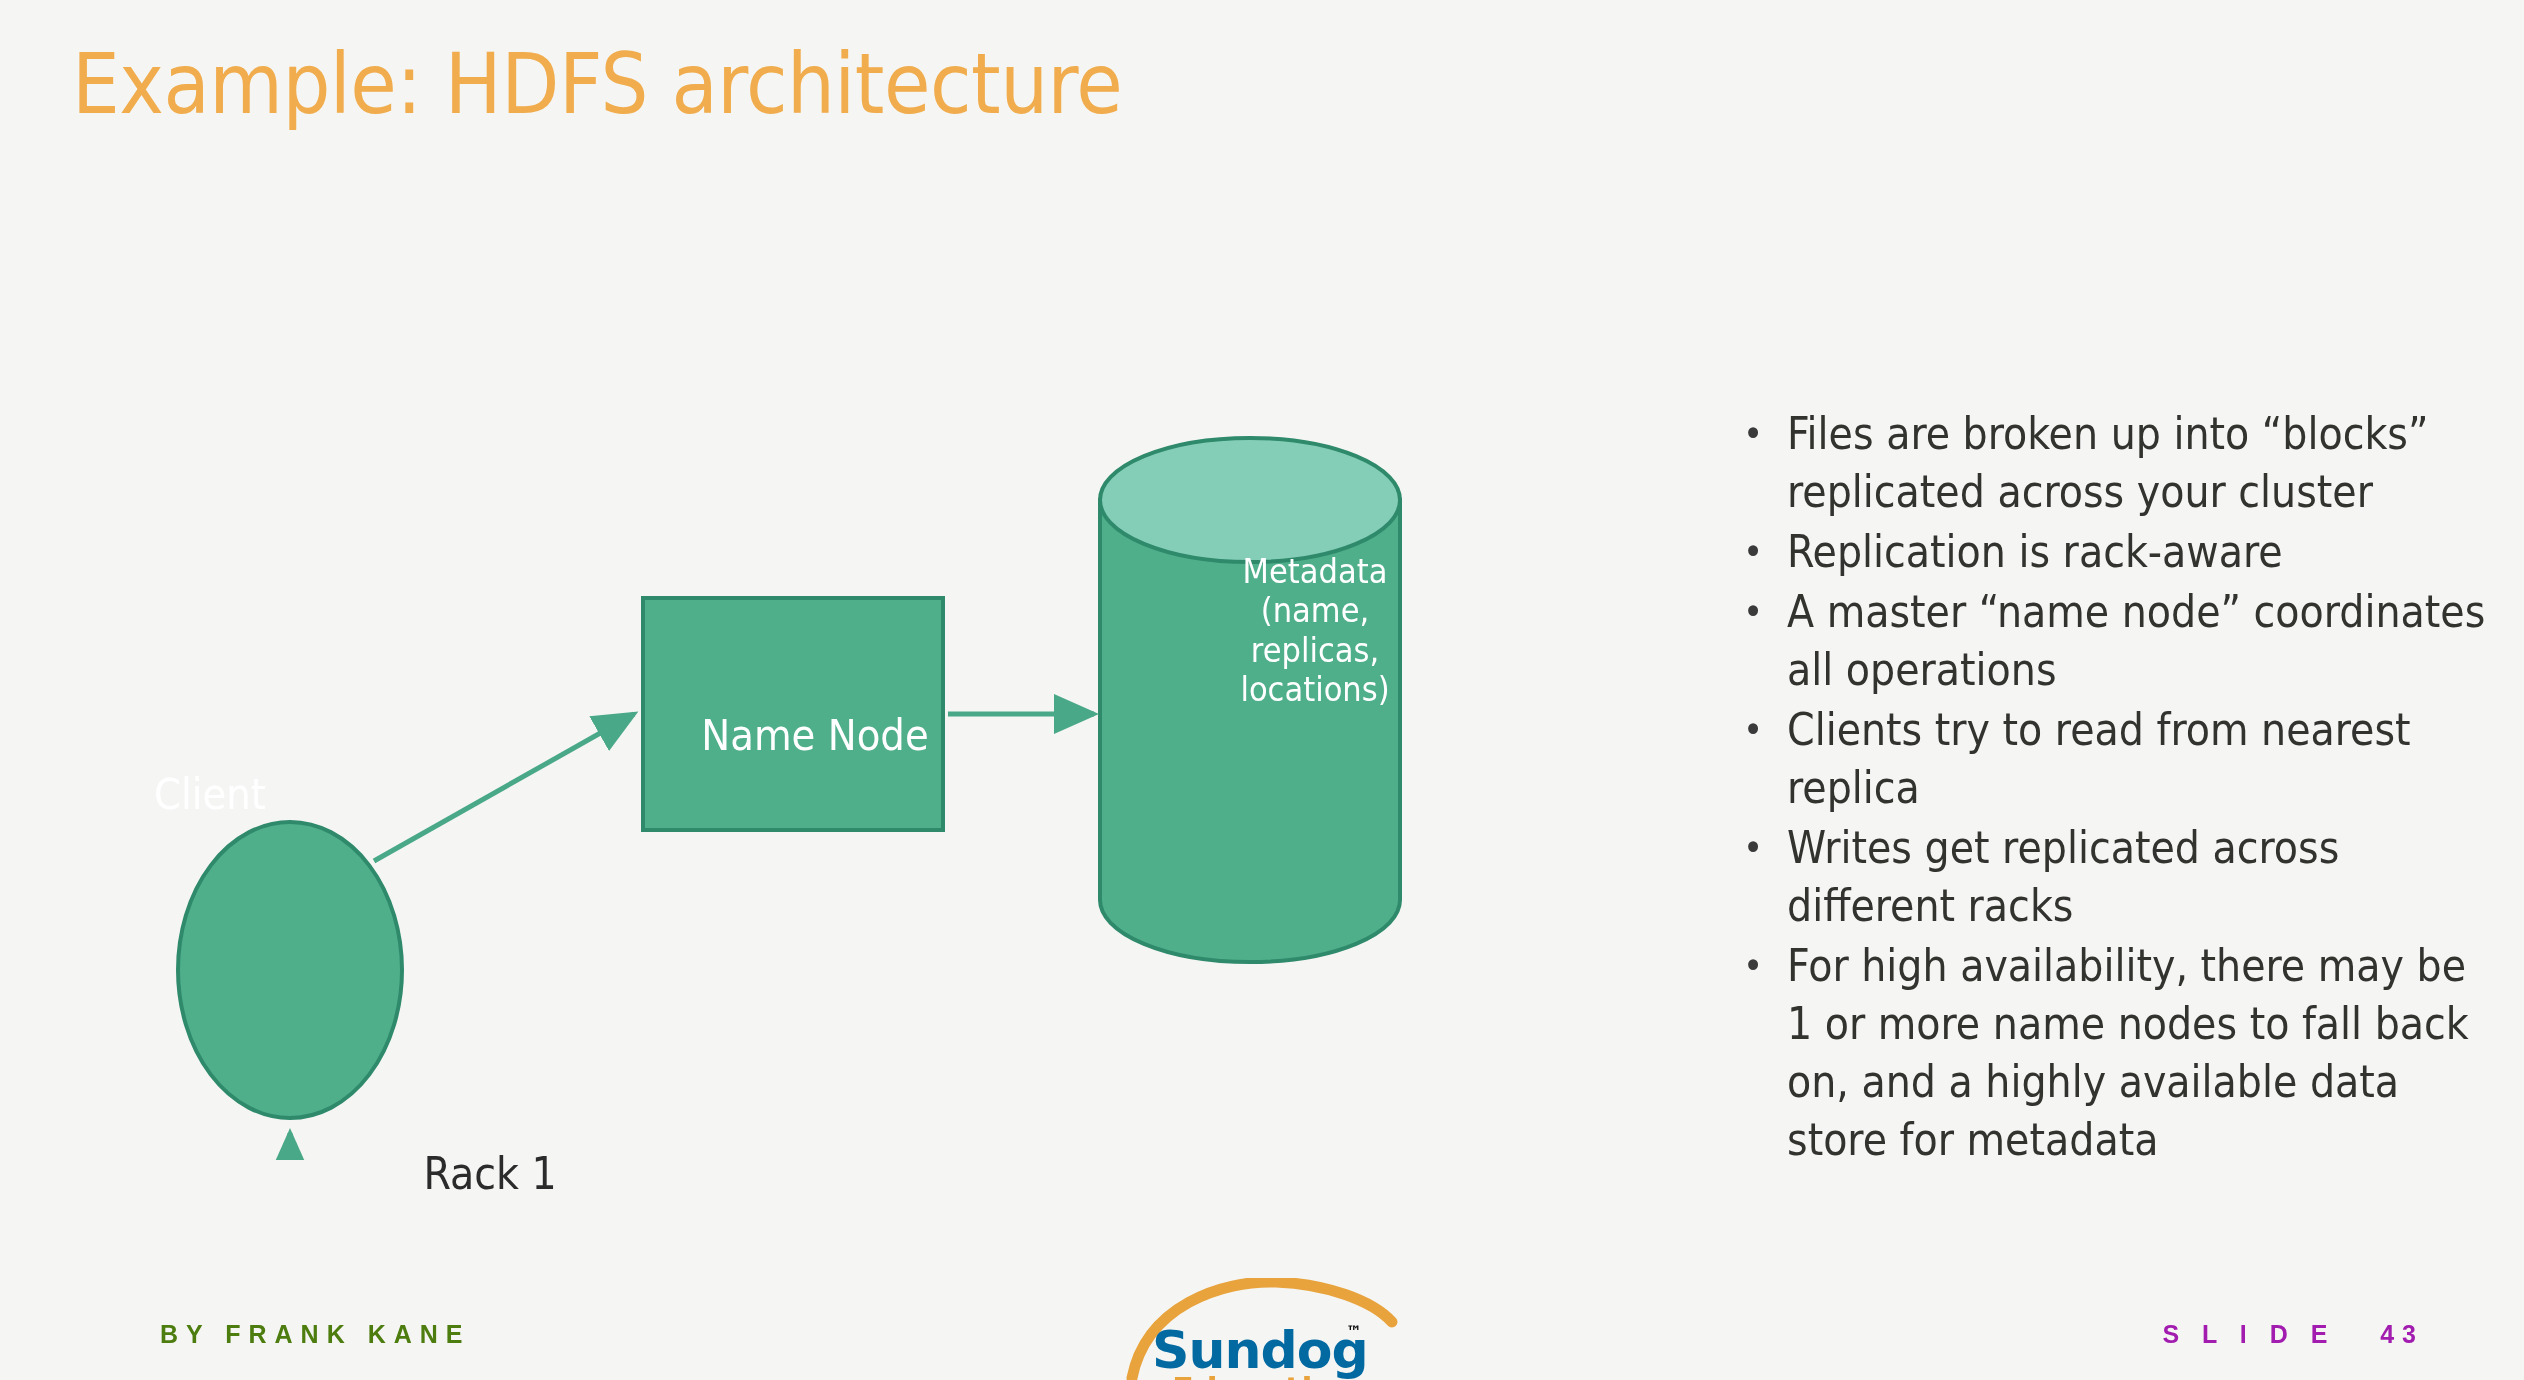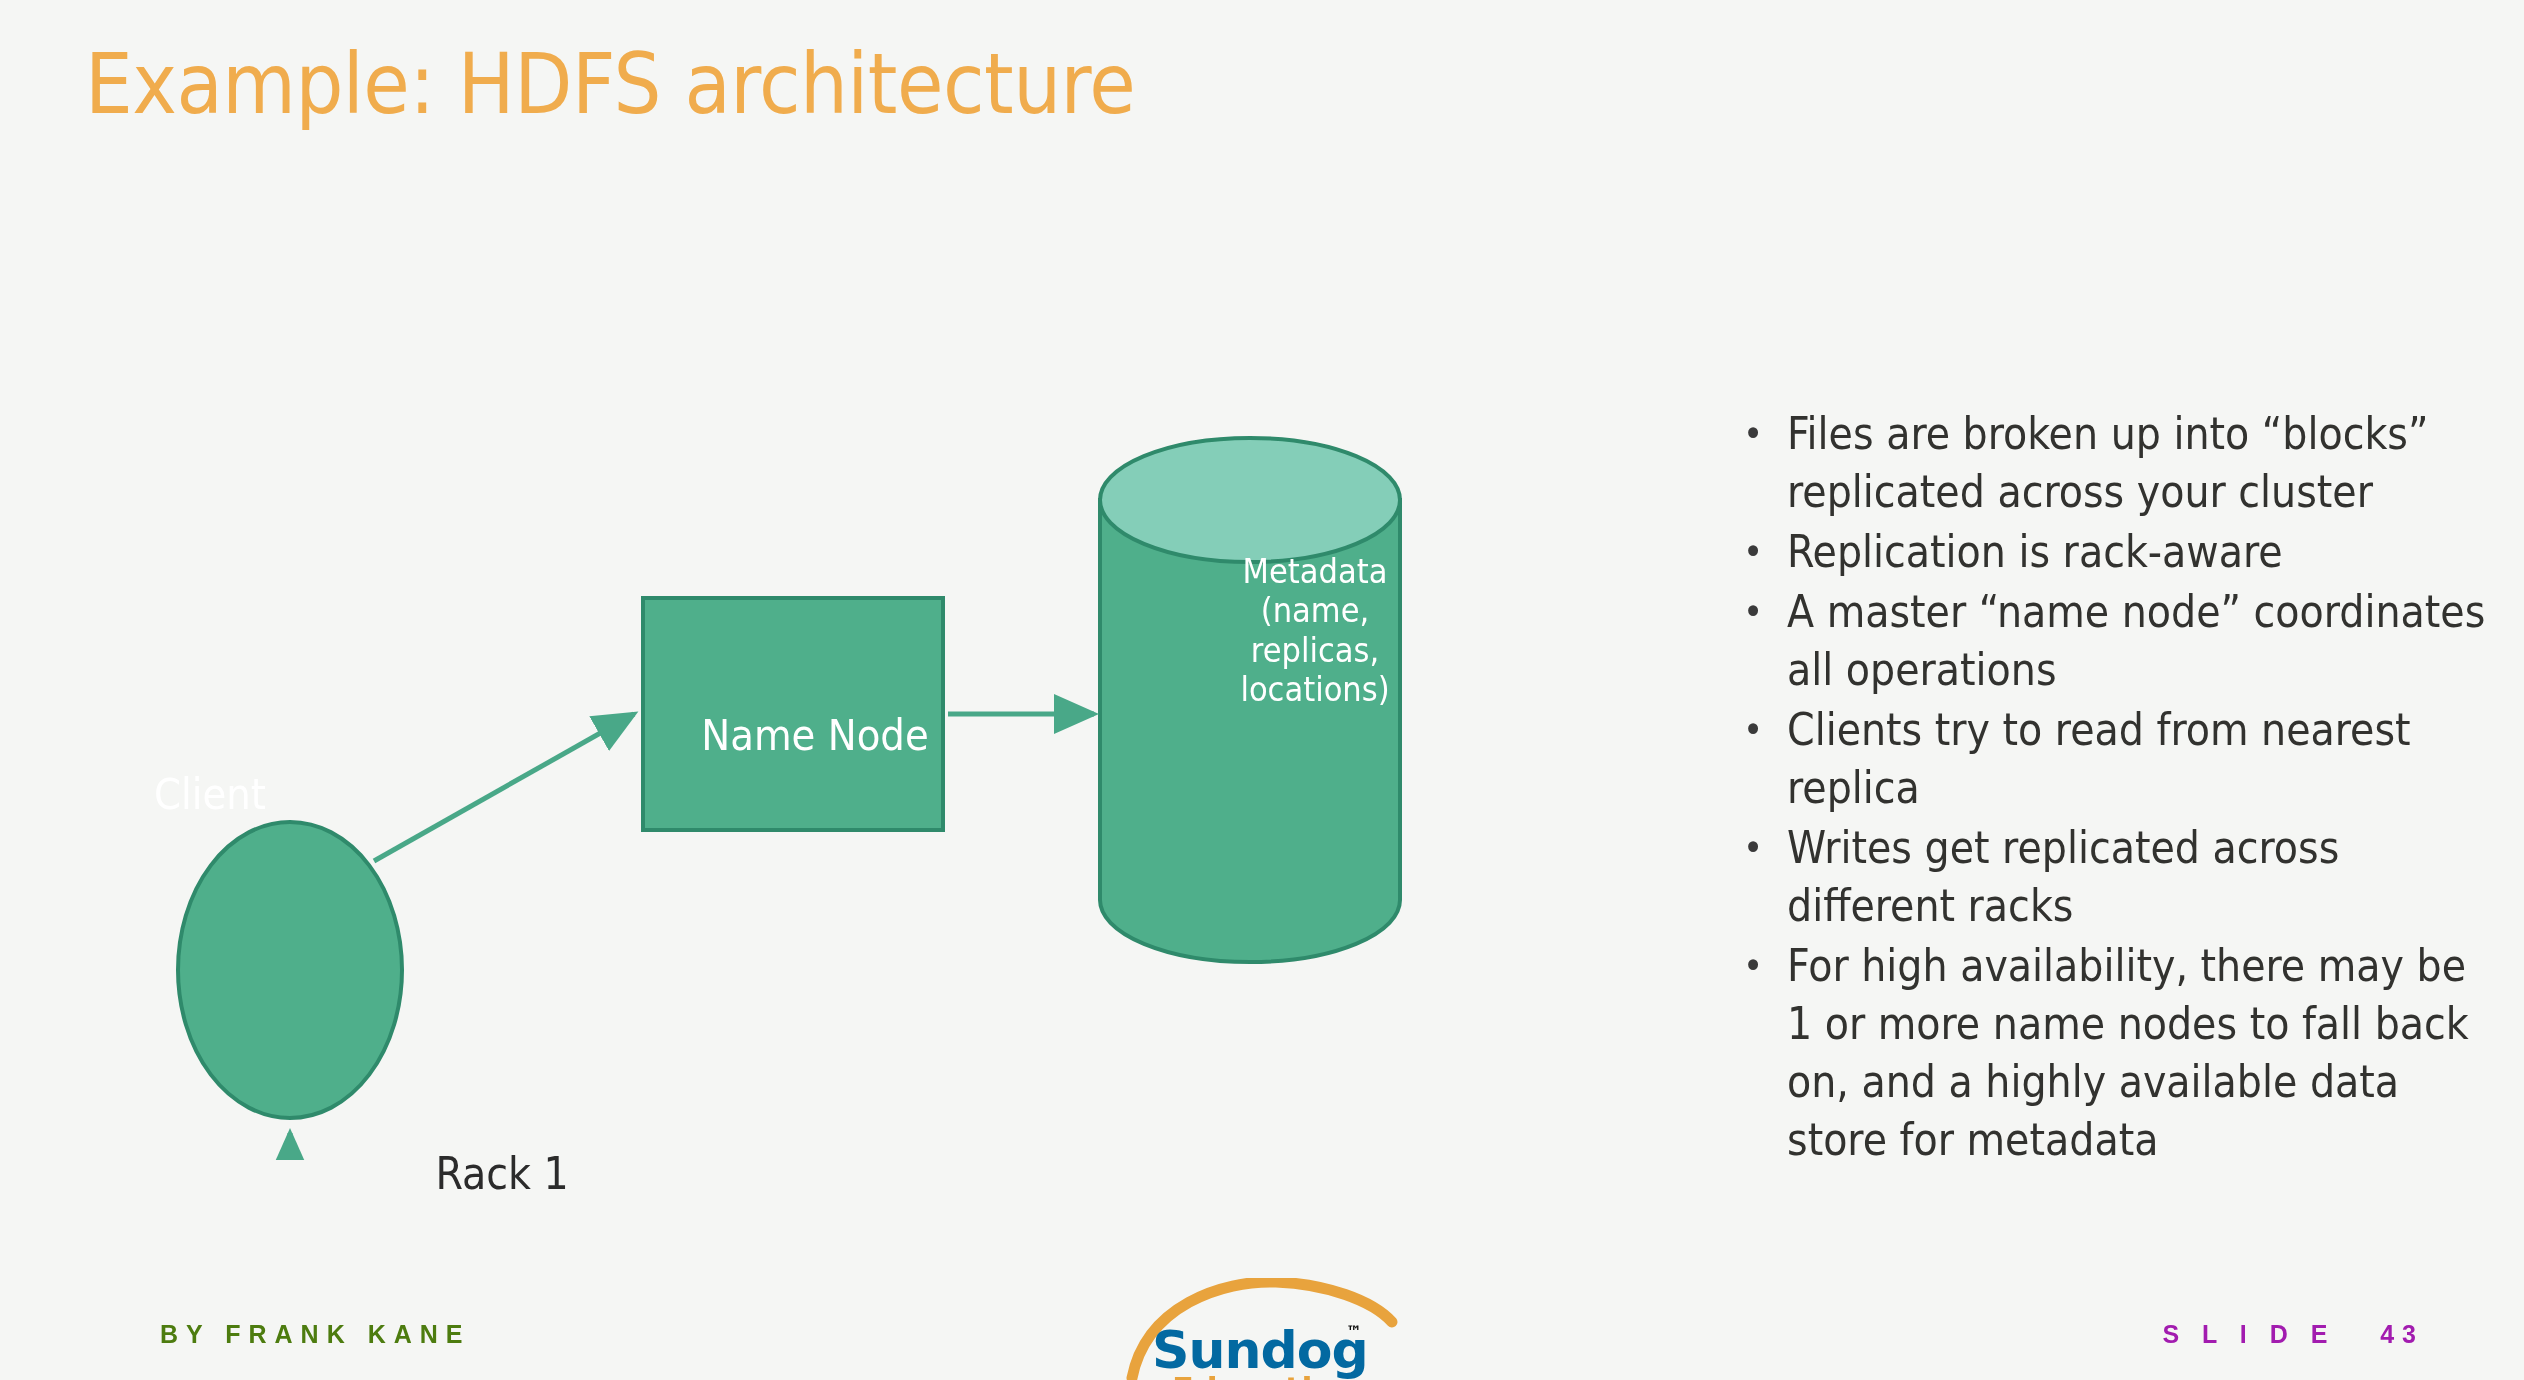--- a/index.html
+++ b/index.html
@@ -14,21 +14,21 @@
     position: relative;
     width: 2524px;
     height: 1380px;
     background: #f5f6f4;
     overflow: hidden;
   }
 
   
   #slide-title {
     position: absolute;
-    left: 85px;
+    left: 72px;
     top: 42px;
     width: 1500px;
     font-size: 84px;
     line-height: 1.0;
     color: #f0ac4d;
     font-family: "Liberation Sans Narrow", "DejaVu Sans Condensed", "Liberation Sans", sans-serif;
     letter-spacing: -0.5px;
     white-space: nowrap;
     font-weight: 400;
   }
@@ -82,21 +82,21 @@
 
   .rack-caption {
     position: absolute;
     top: 1148px;
     font-size: 44px;
     color: #2b2b2b;
     font-family: "Liberation Sans Narrow", "DejaVu Sans Condensed", "Liberation Sans", sans-serif;
     text-align: center;
     width: 300px;
   }
-  #rack1-caption { left: 352px; }
+  #rack1-caption { left: 340px; }
   #rack2-caption { left: 1235px; }
 
   
   #bullets {
     position: absolute;
     left: 1735px;
     top: 405px;
     width: 760px;
   }
   .bullet-row {

